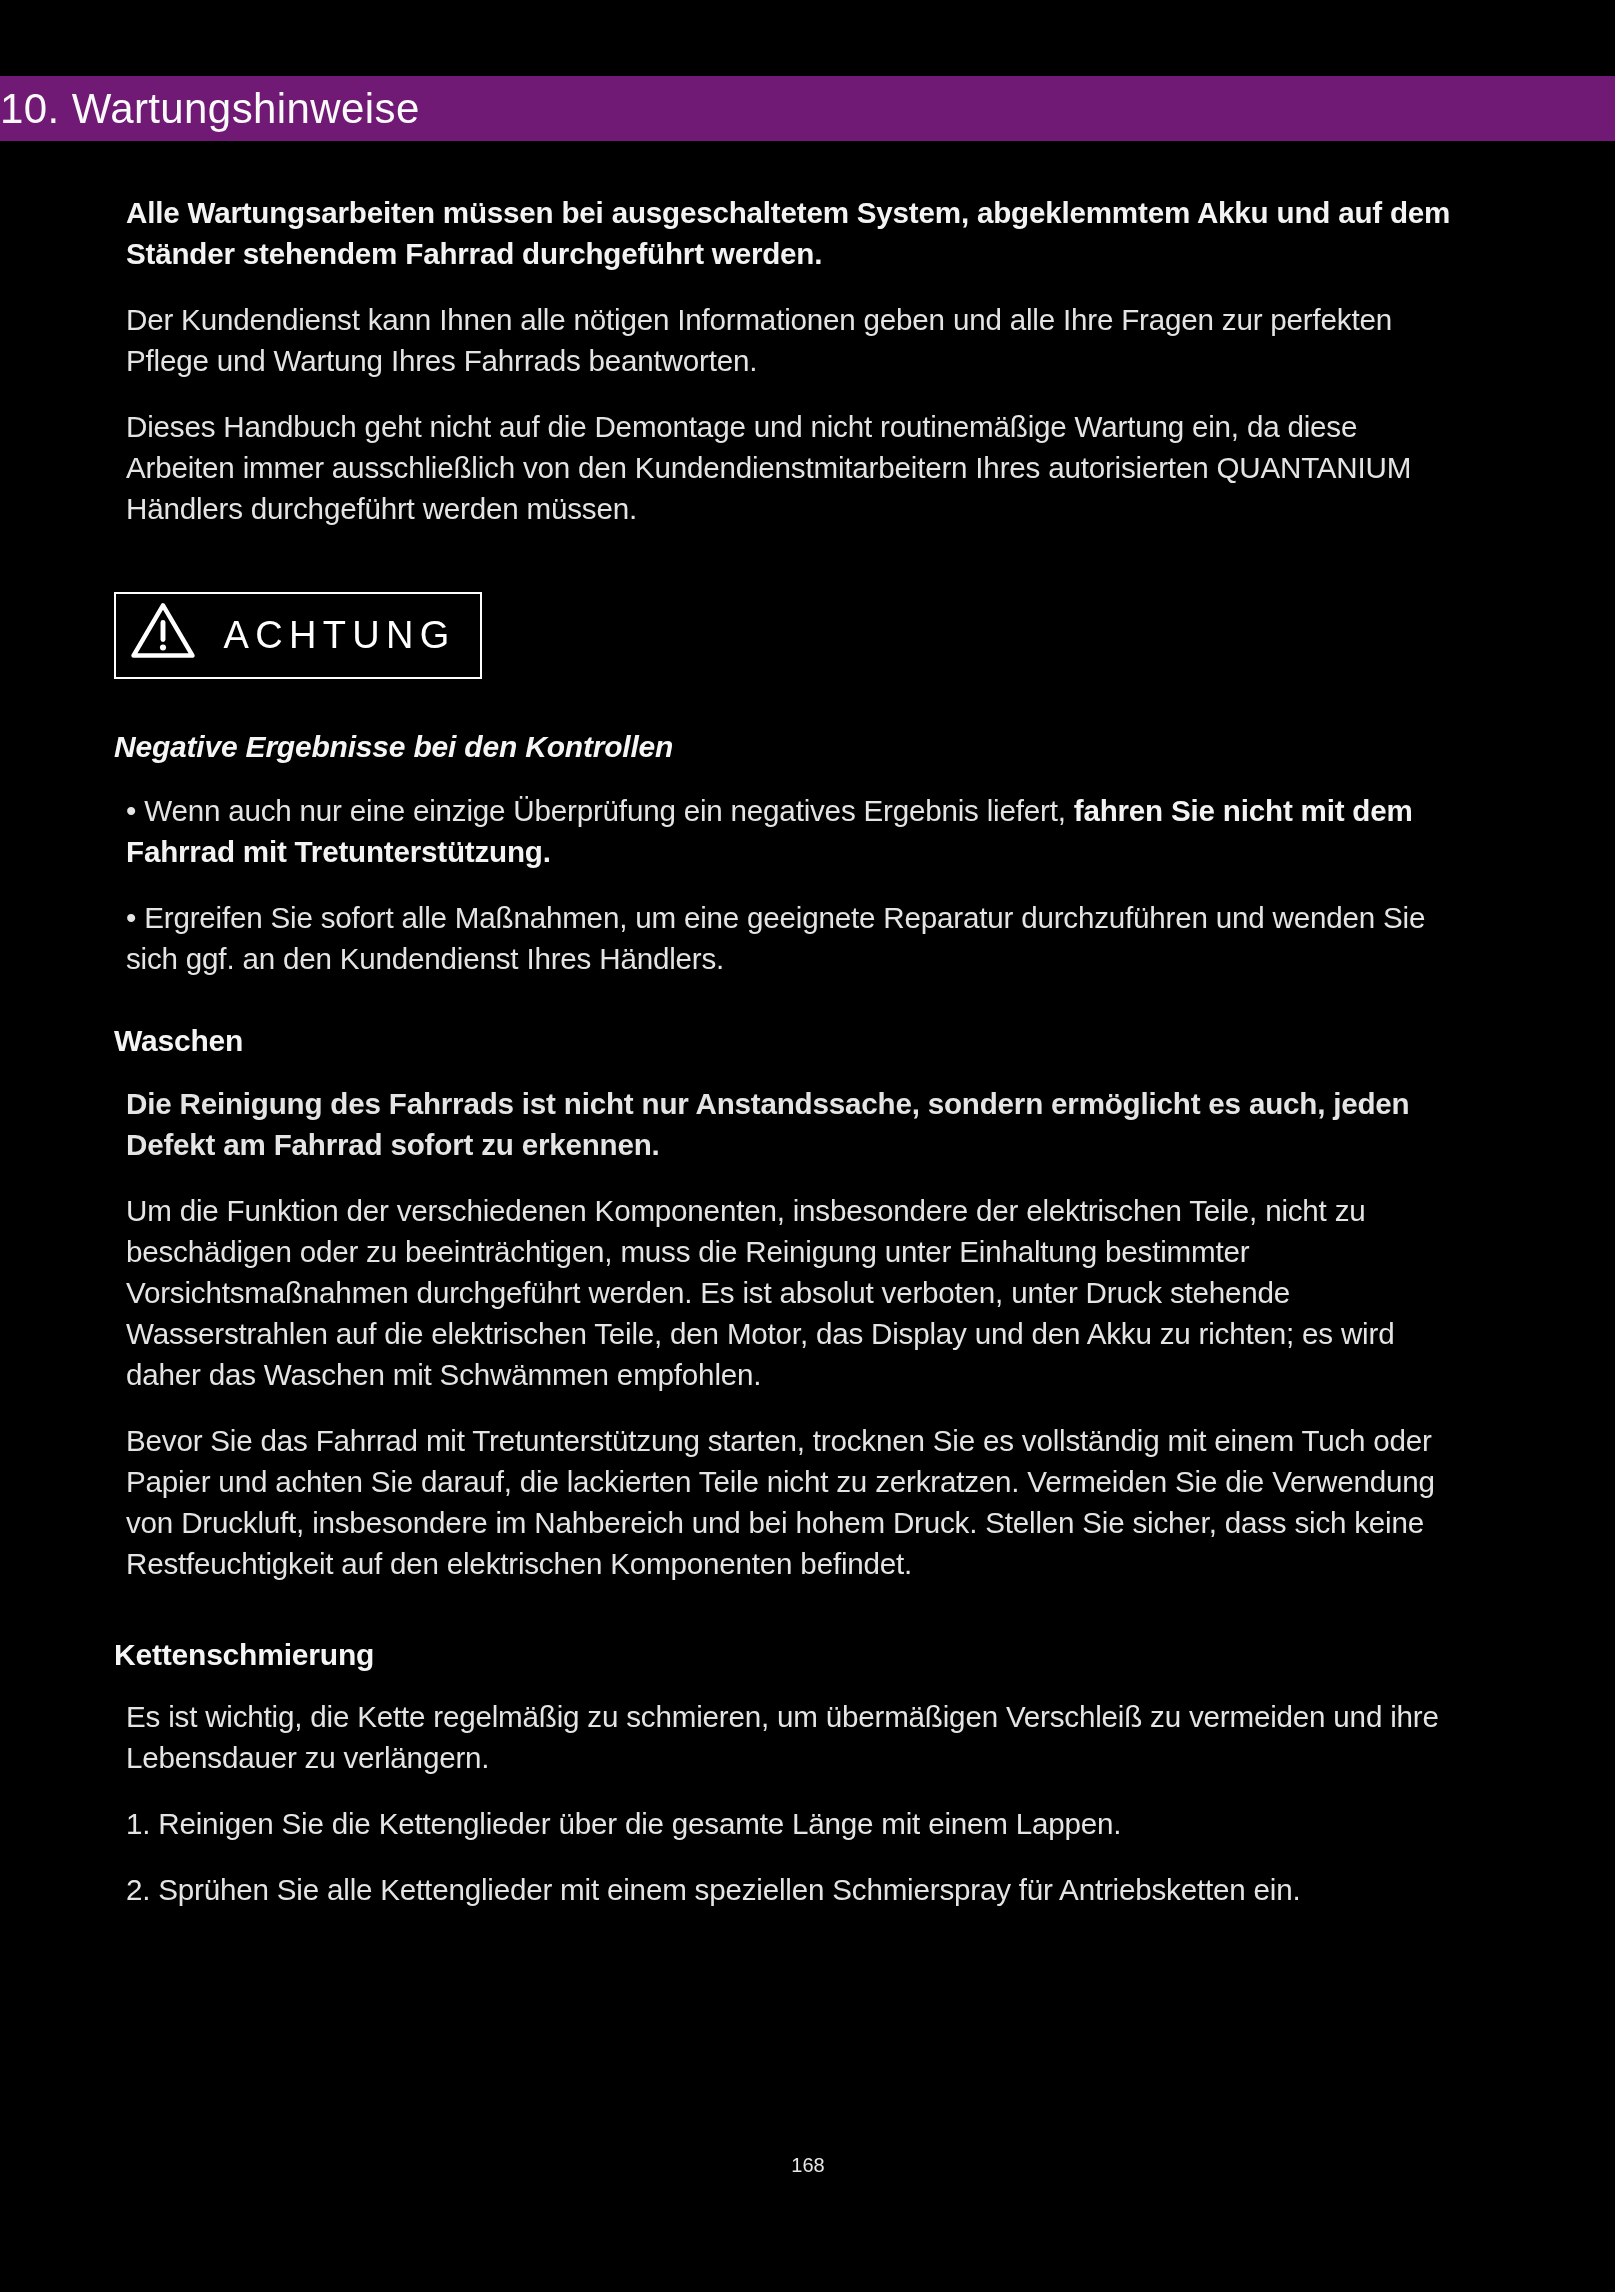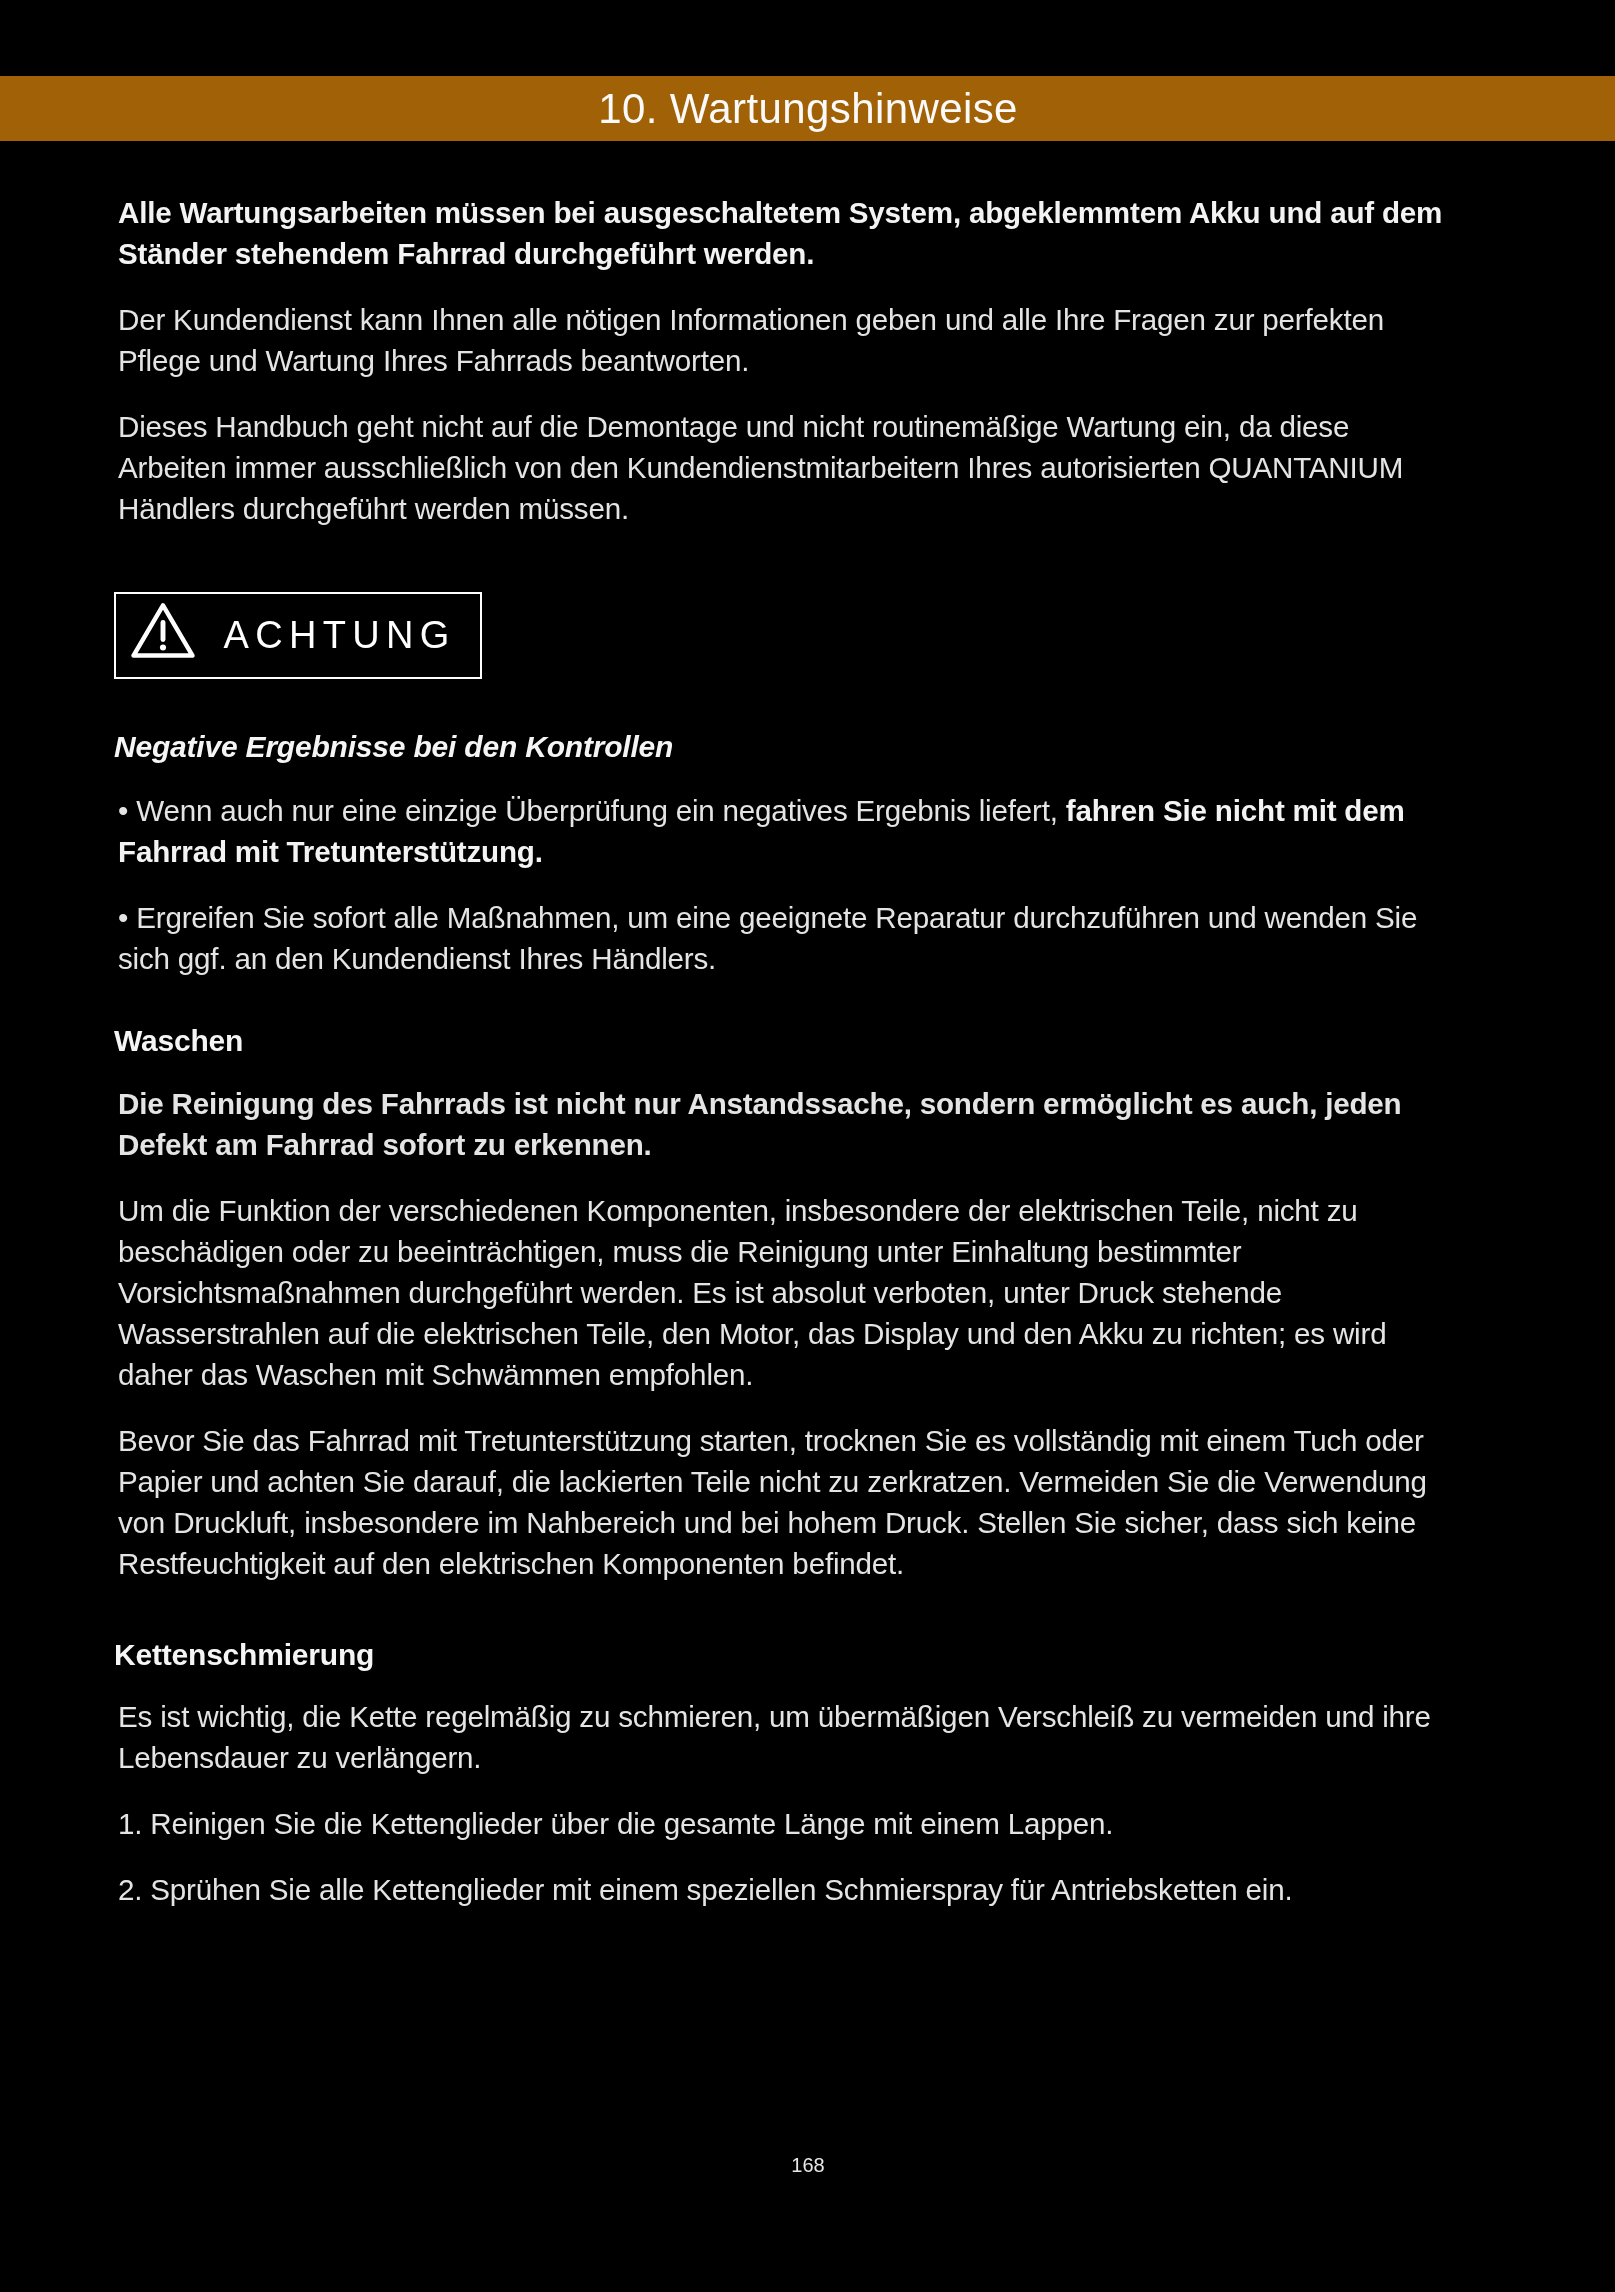--- a/index.html
+++ b/index.html
@@ -13,38 +13,38 @@
     overflow: hidden;
     position: relative;
     font-family: "Liberation Sans", sans-serif;
     color: #e6e6e6;
     -webkit-font-smoothing: antialiased;
   }
   .top-gap { height: 76px; }
   .header-bar {
     height: 65px;
     width: 100%;
-    background: #a16207;
+    background: #701a75;
     display: flex;
     align-items: center;
-    justify-content: center;
+    justify-content: flex-start;
   }
   .header-bar .title {
     font-size: 42px;
     font-weight: 500;
     color: #fafafa;
     letter-spacing: 0.4px;
   }
   .content {
     padding: 51px 161px 0 114px;
     font-size: 29.6px;
     line-height: 41px;
     letter-spacing: -0.2px;
   }
-  .para { margin: 0 0 25px 4px; color: #e4e4e4; }
+  .para { margin: 0 0 25px 12px; color: #e4e4e4; }
   .para.lead { font-weight: 700; color: #f3f3f3; }
   .warning-box {
     margin-top: 63px;
     width: 368px;
     height: 87px;
     border: 2.7px solid #ffffff;
     box-sizing: border-box;
     display: flex;
     align-items: center;
     gap: 27px;

